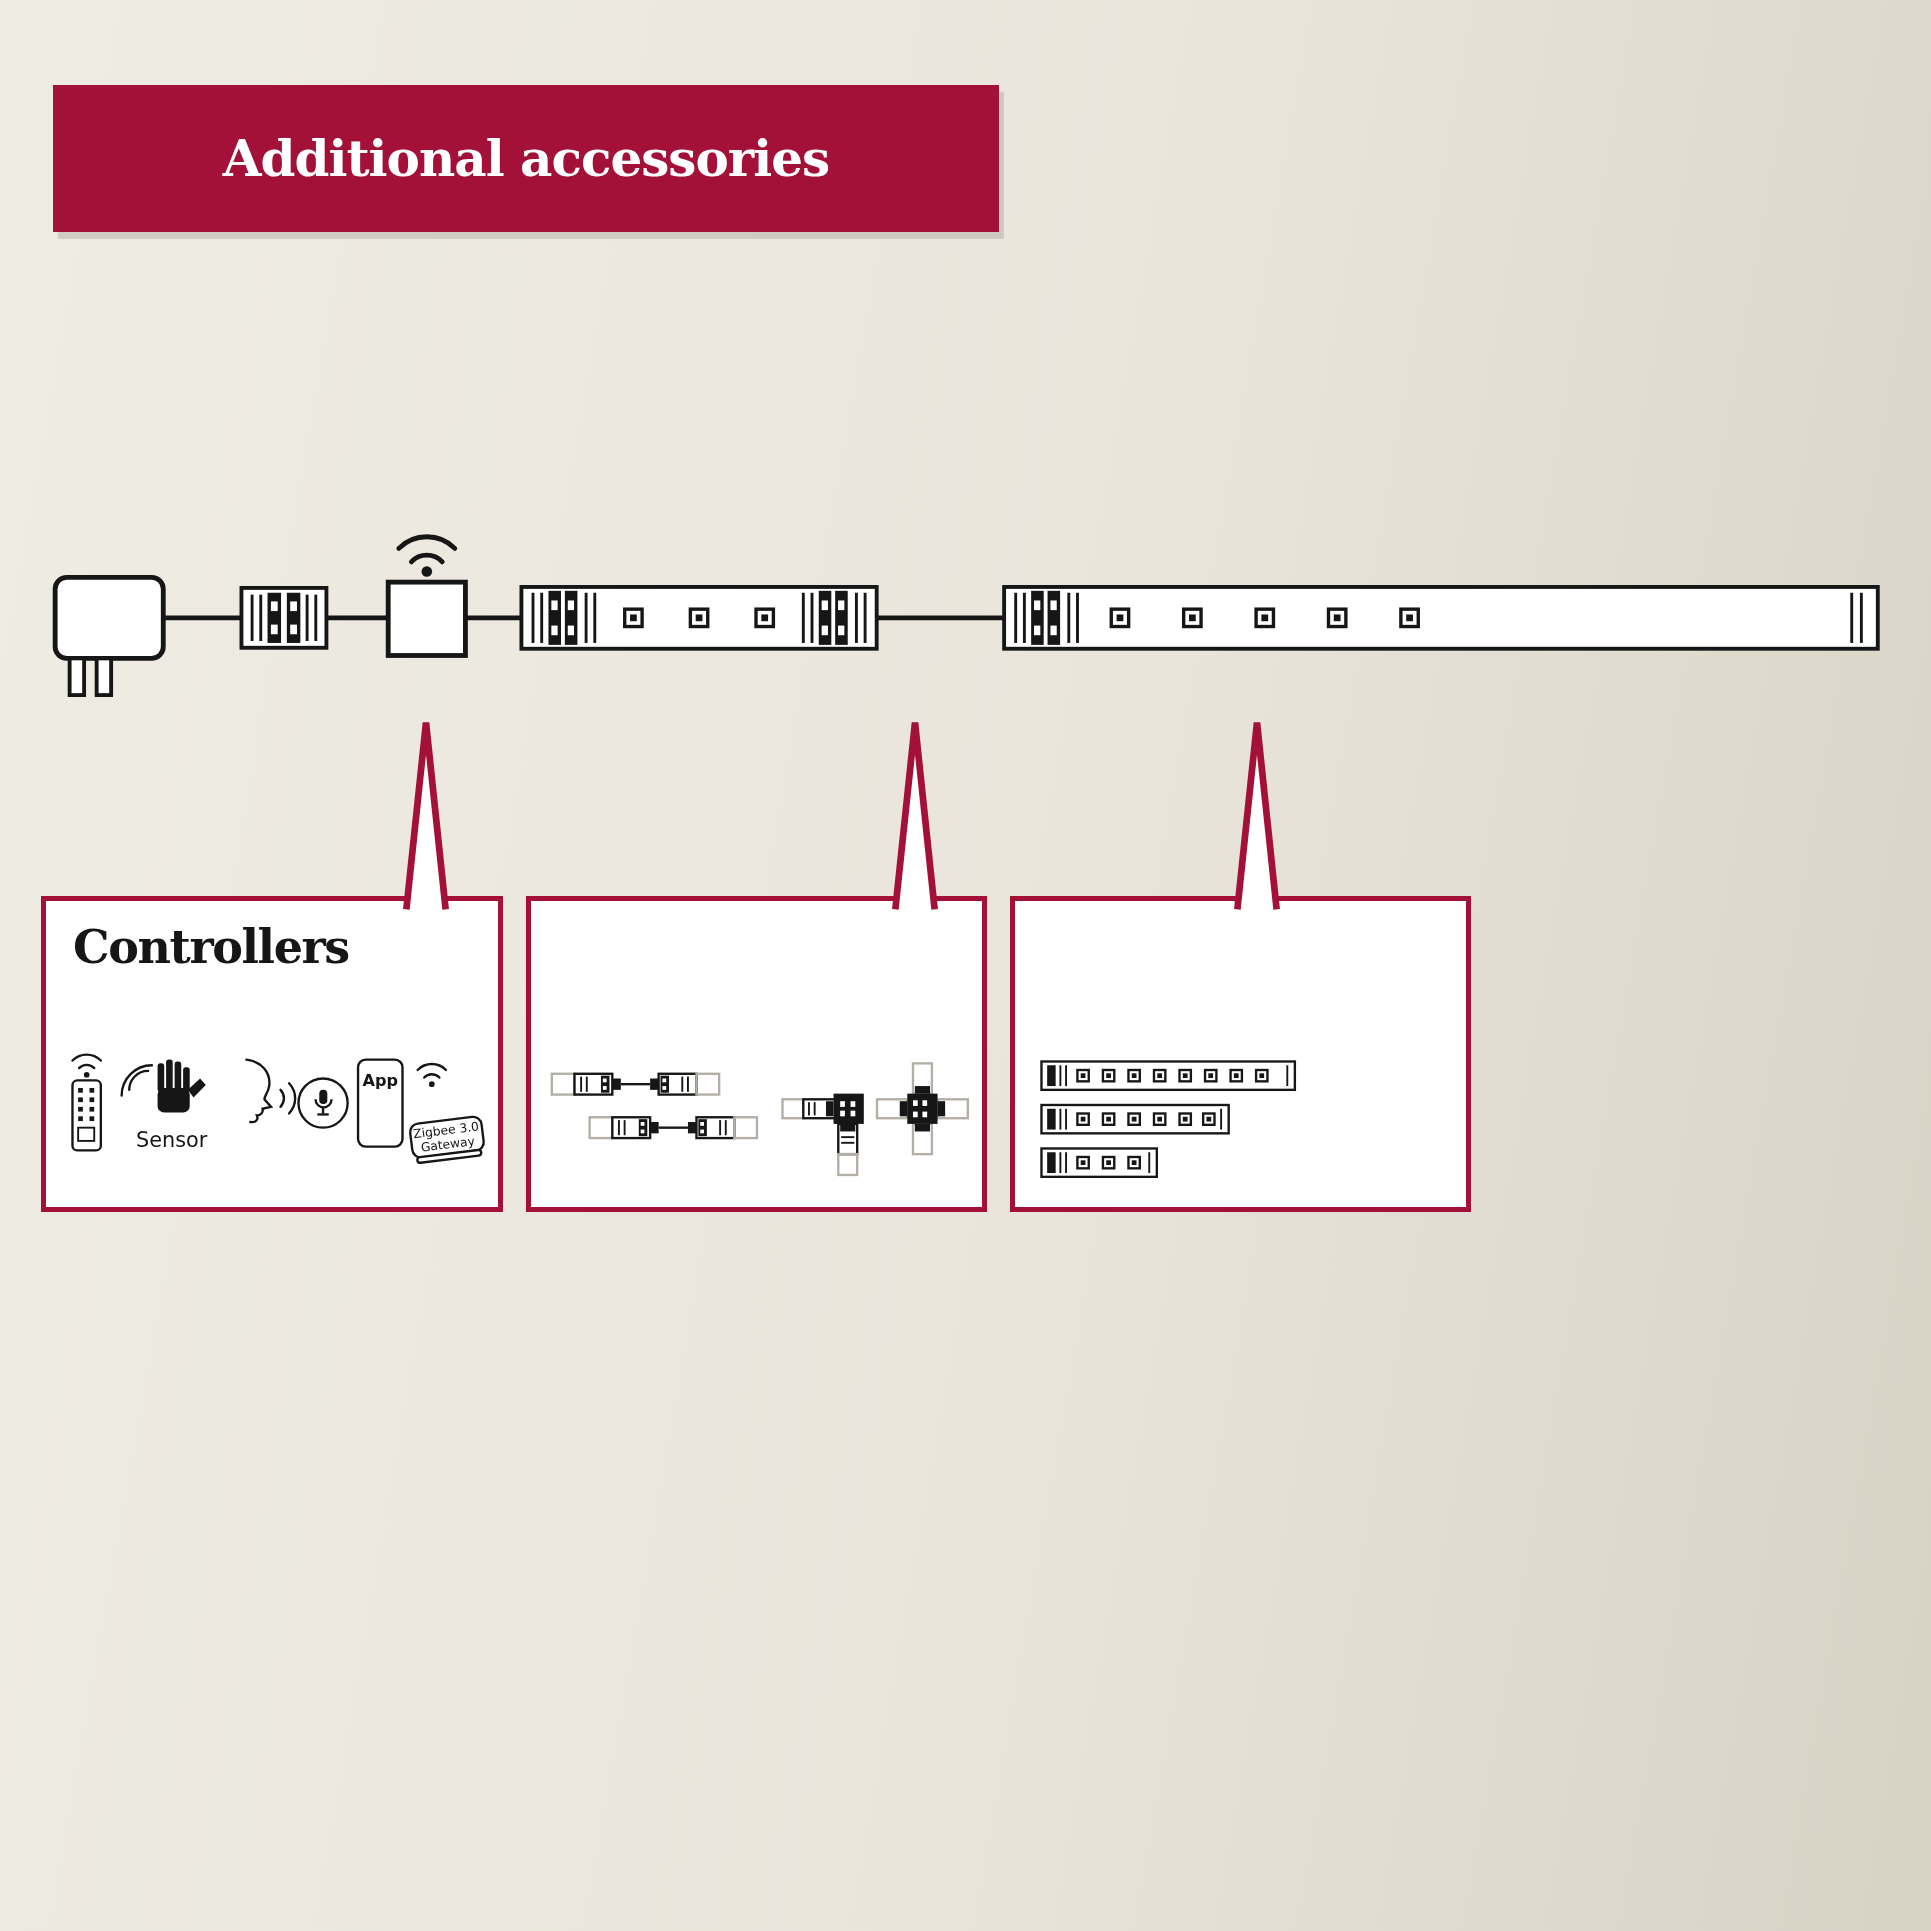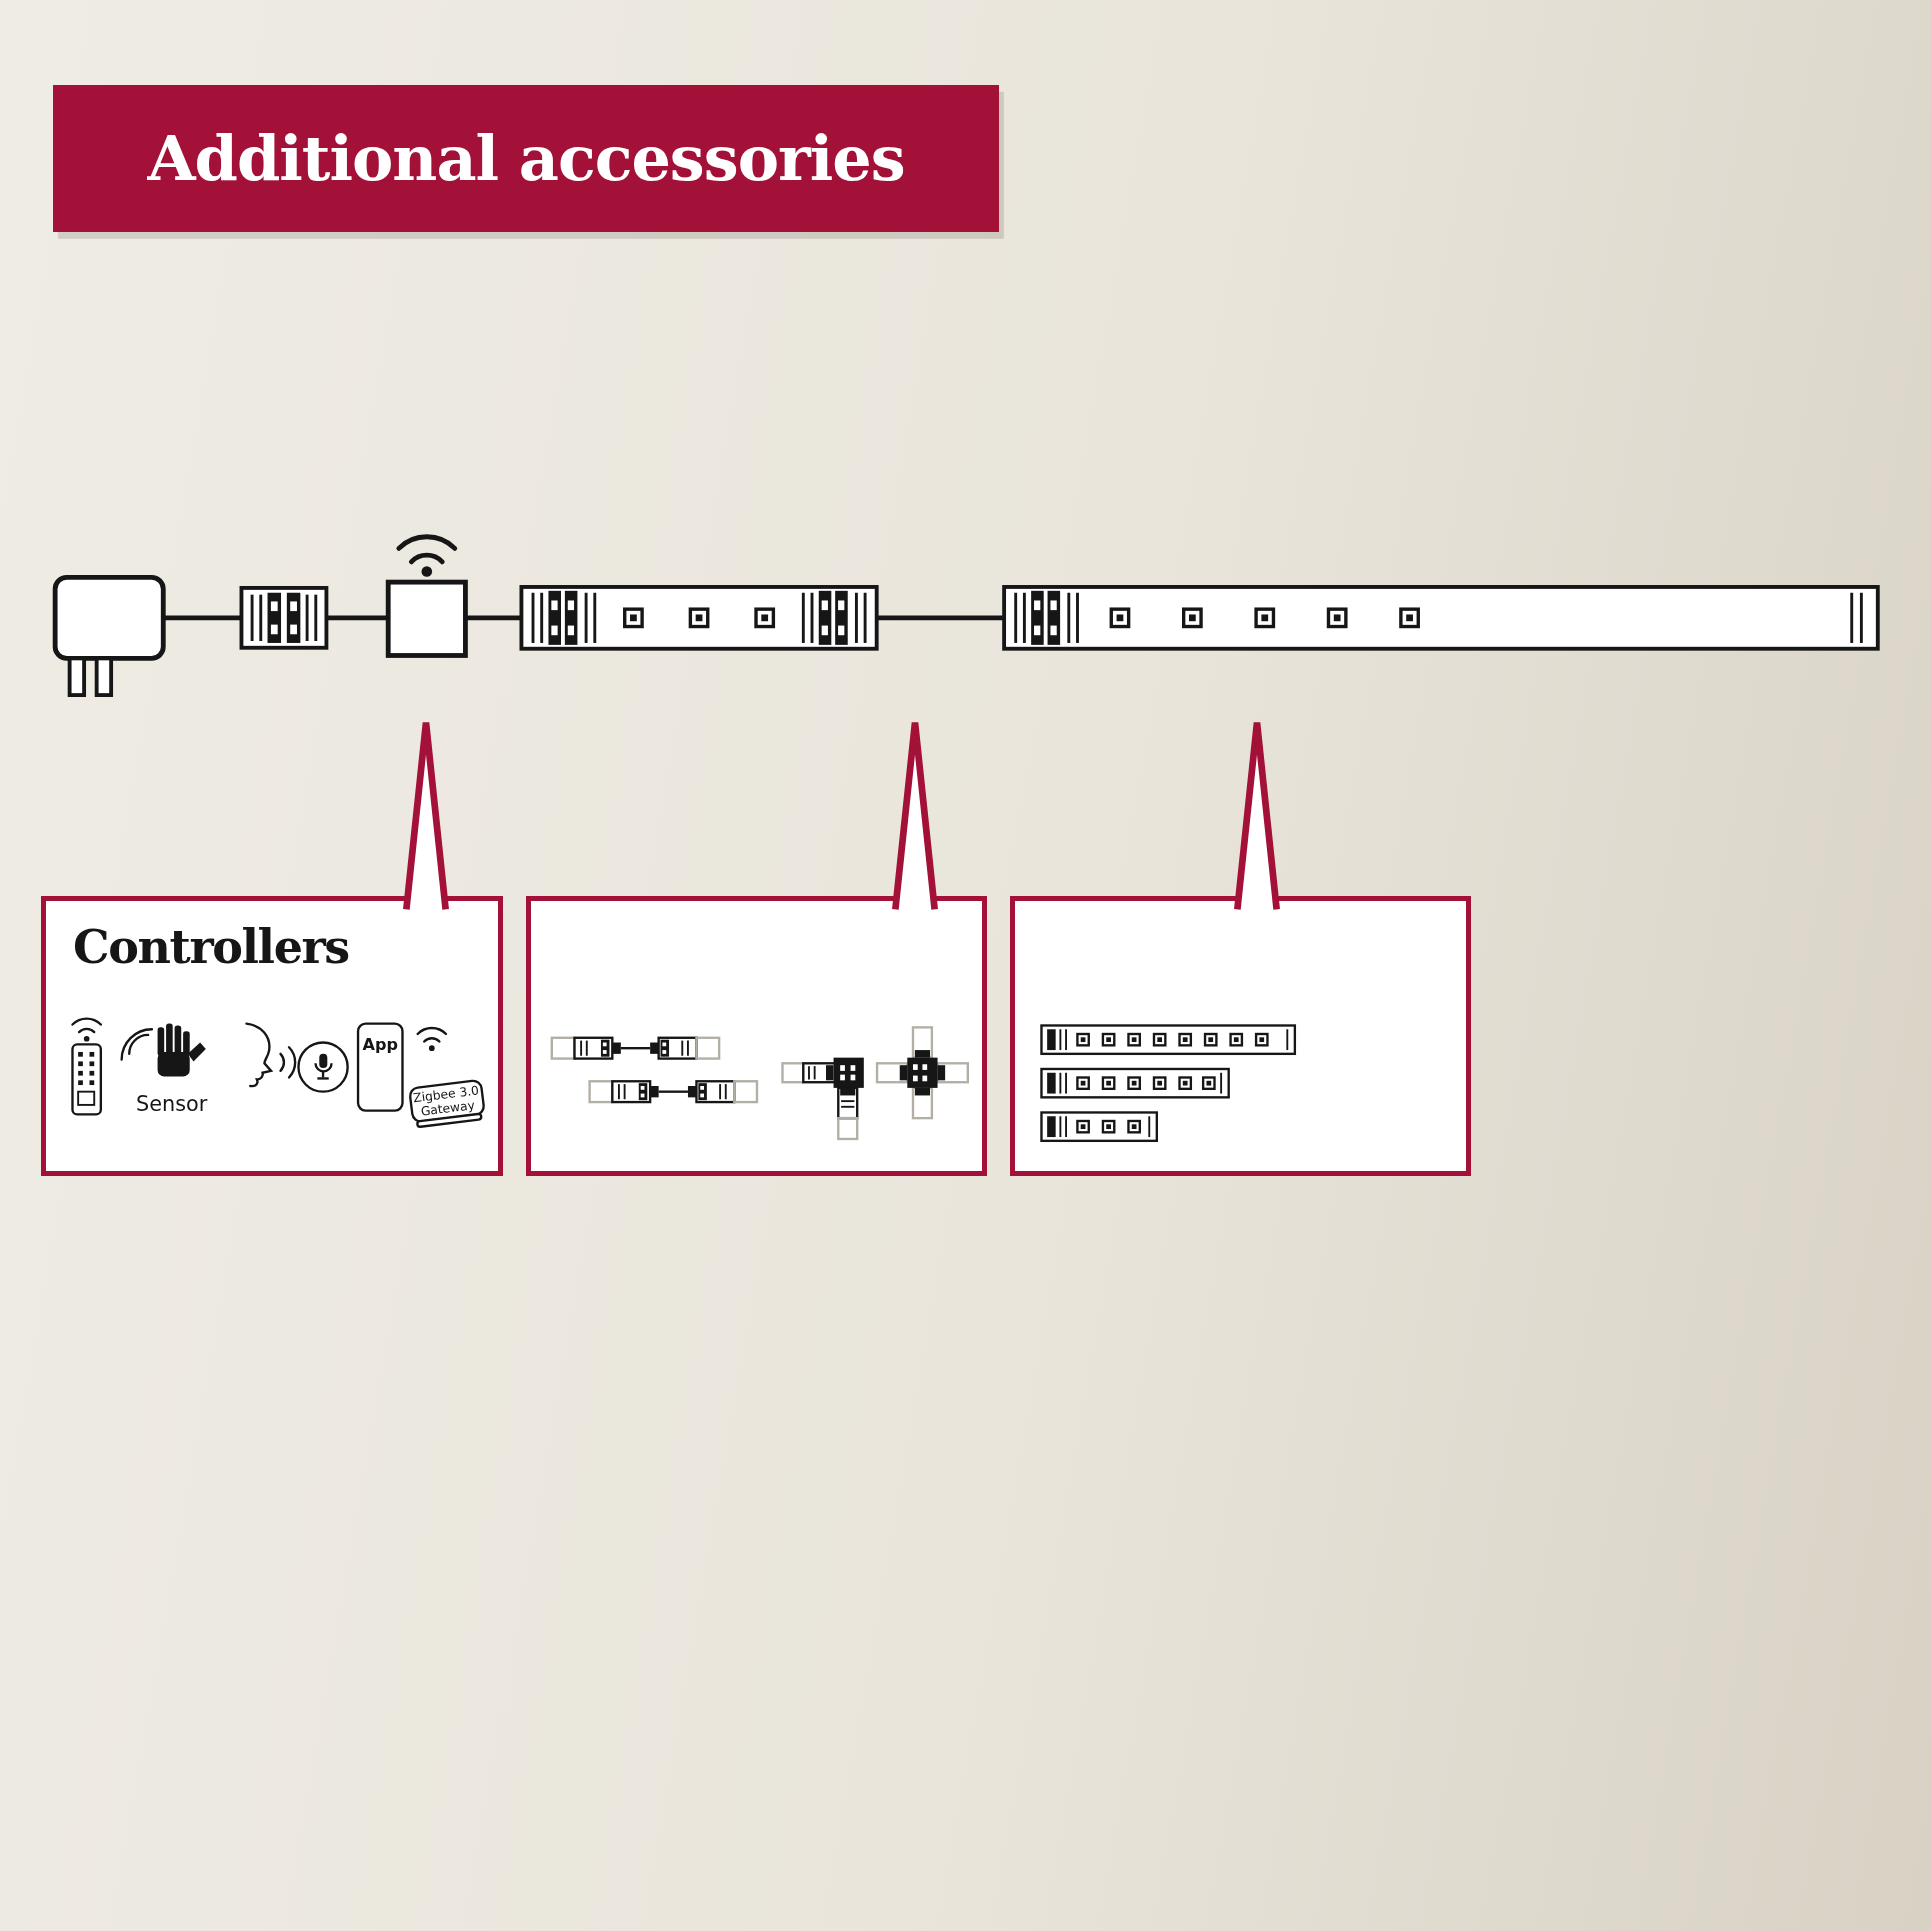--- a/index.html
+++ b/index.html
@@ -16,21 +16,21 @@
     width:1931px;height:1931px;position:relative;overflow:hidden;
     background:linear-gradient(100deg,var(--background-top) 0%,#e9e5db 55%,var(--background-bottom) 100%);
     font-family:"DejaVu Sans",sans-serif;
   }
   .banner{
     position:absolute;left:53px;top:85px;width:946px;height:147px;
     background:var(--accent);display:flex;align-items:center;justify-content:center;
     box-shadow:4.8px 6.8px 0 rgba(110,100,90,.22);
   }
   .banner span{
-    font-family:"DejaVu Serif",serif;font-weight:700;font-size:62px;color:#fff;
+    font-family:"DejaVu Serif",serif;font-weight:700;font-size:50px;color:#fff;
     letter-spacing:-1px;white-space:nowrap;
   }
   .diagram{position:absolute;left:0;top:502px;width:1931px;height:251px}
 
   
   .s5 {stroke:var(--line);stroke-width:5;fill:none}
   .s5r{stroke:var(--line);stroke-width:5;fill:none;stroke-linecap:round}
   .s5f{stroke:var(--line);stroke-width:5;fill:var(--panel)}
   .s4f{stroke:var(--line);stroke-width:4;fill:var(--panel)}
   .s35f{stroke:var(--line);stroke-width:3.5;fill:var(--panel)}
@@ -38,21 +38,21 @@
   .s25 {stroke:var(--line);stroke-width:2.5;fill:none}
   .s25r{stroke:var(--line);stroke-width:2.5;fill:none;stroke-linecap:round}
   .s25f{stroke:var(--line);stroke-width:2.5;fill:var(--panel)}
   .s2 {stroke:var(--line);stroke-width:2;fill:none}
   .blk{fill:var(--line);stroke:none}
   .wht{fill:#fff;stroke:none}
   .ghost{stroke:var(--ghost);stroke-width:2.5;fill:none}
   .lbl{font-family:"DejaVu Sans",sans-serif;fill:var(--text)}
 
   .callout{
-    position:absolute;top:896px;height:280px;background:var(--panel);
+    position:absolute;top:896px;height:316px;background:var(--panel);
     border:5.8px solid var(--accent);box-sizing:border-box;z-index:1;
   }
   .callout h2{
     margin:19.3px 0 0 27px;font-family:"DejaVu Serif",serif;font-weight:700;
     font-size:46px;letter-spacing:-1.4px;color:var(--text);
   }
   .icons{position:absolute;left:0;bottom:1.9px;width:100%;height:166px}
 
   .spike{position:absolute;top:718px;width:46px;height:195px;z-index:3}
   .spikepath{fill:#fff;stroke:var(--accent);stroke-width:7;stroke-linejoin:miter}

